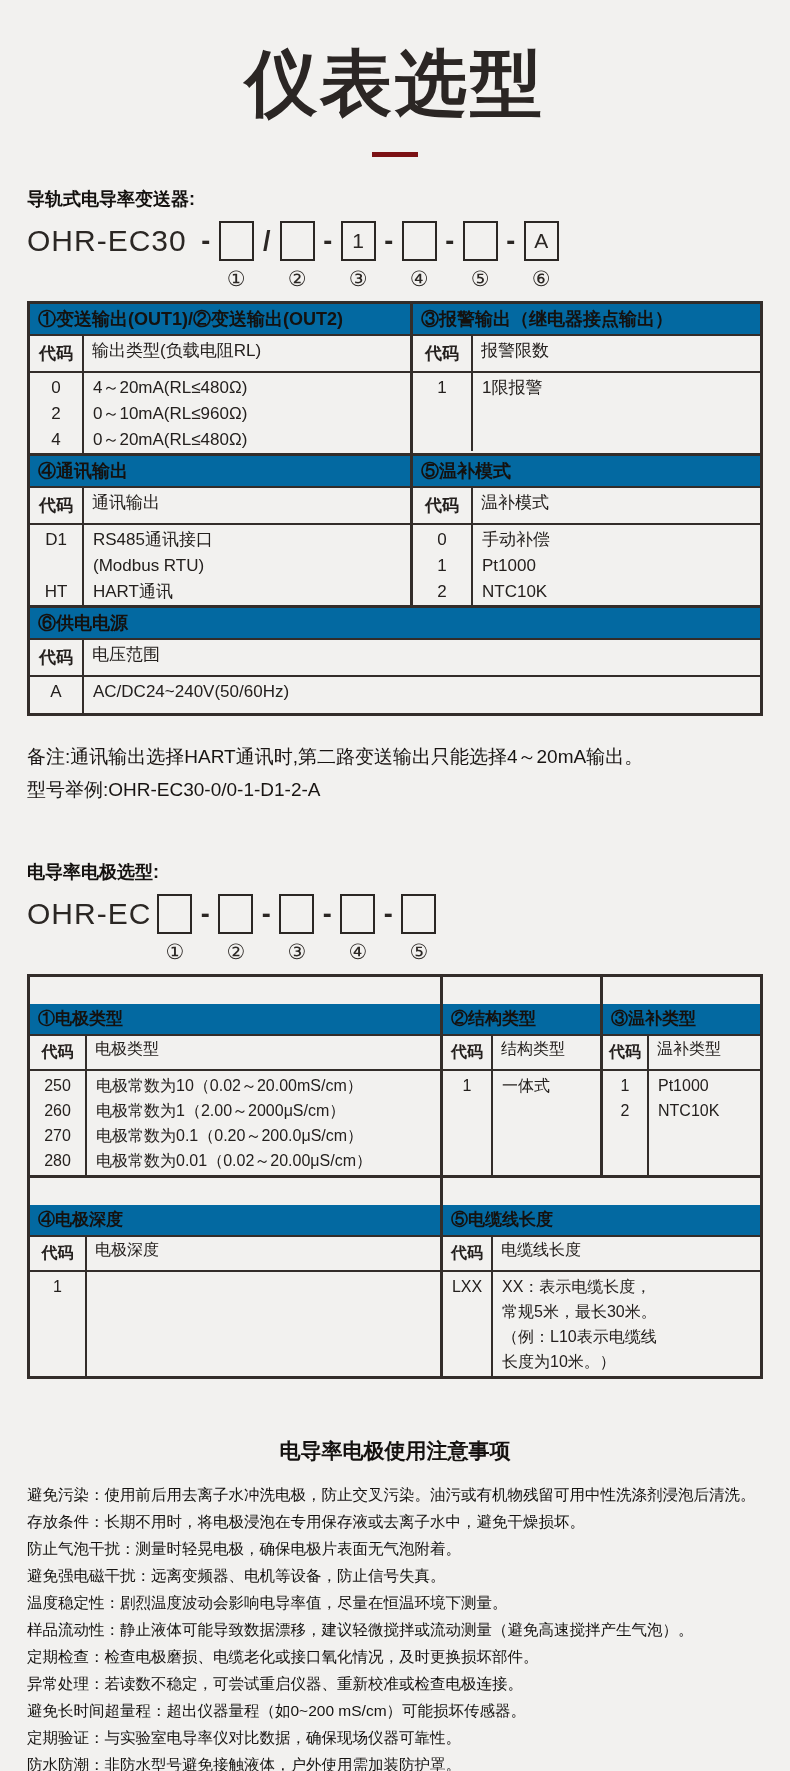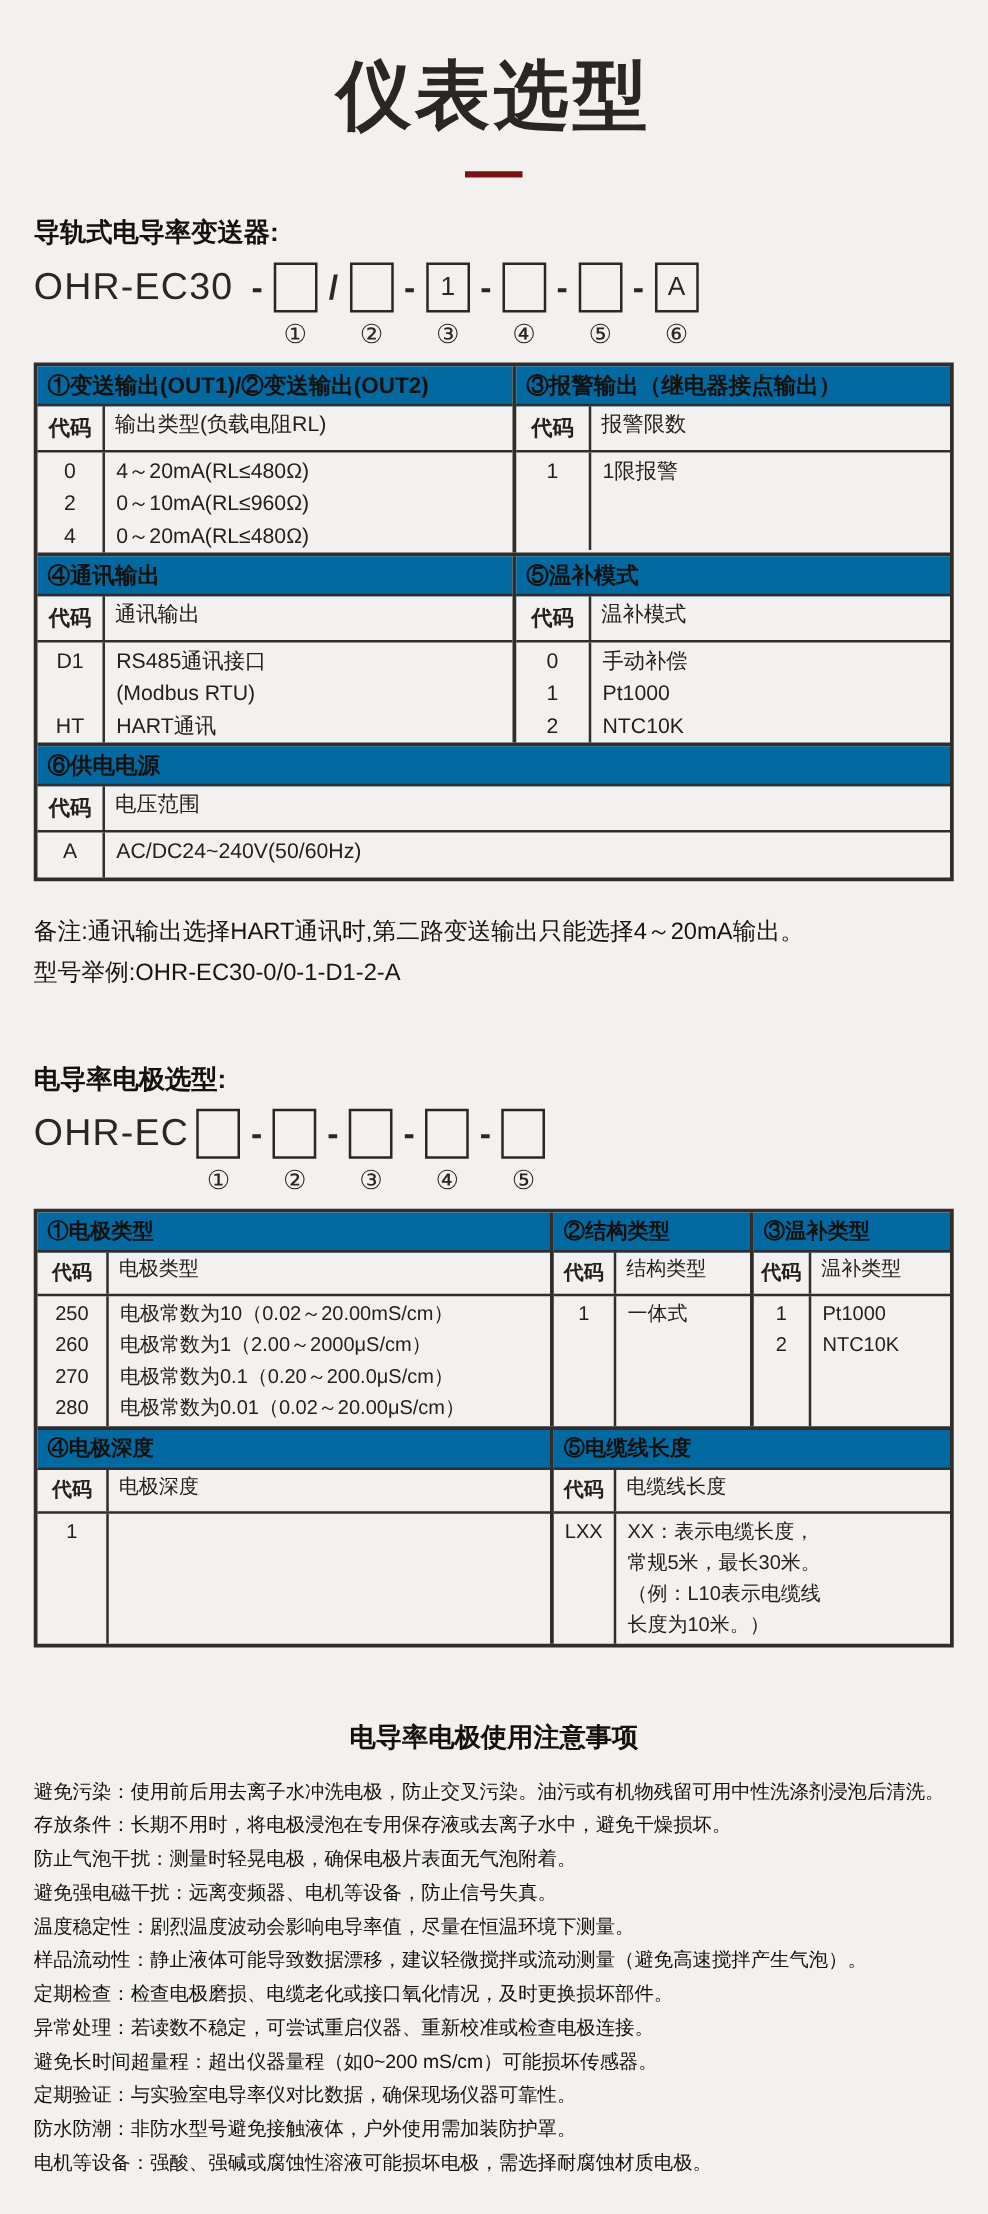--- a/index.html
+++ b/index.html
@@ -4,25 +4,25 @@
 <style>
   html,body{margin:0;padding:0;}
   body{
     width:790px;height:1771px;overflow:hidden;
     background:#f2f1ef;color:#24201e;
     font-family:"Liberation Sans",sans-serif;
     -webkit-font-smoothing:antialiased;
   }
   .page{padding:40px 27px 0 27px;box-sizing:border-box;}
   .main-title{
-    text-align:center;font-size:60px;font-weight:900;color:#2b2624;
+    text-align:center;font-size:72px;font-weight:900;color:#2b2624;
     letter-spacing:3px;line-height:1.22;margin:0;
   }
   .red-rule{width:46px;height:5px;background:#7c1114;margin:24px auto 0 auto;}
-  .sec-heading{font-size:21px;font-weight:bold;color:#14110f;margin:30px 0 10px 0;}
+  .sec-heading{font-size:18px;font-weight:bold;color:#14110f;margin:30px 0 10px 0;}
   .sec-heading.second{margin-top:54px;}
 
   
   .model-row{display:flex;align-items:flex-start;margin:2px 0 12px 0;}
   .model-prefix{
     font-size:30px;font-weight:400;color:#2b2724;line-height:40px;
     letter-spacing:1px;margin-right:6px;white-space:nowrap;
   }
   .sep{font-size:27px;font-weight:700;line-height:40px;width:26px;text-align:center;color:#2b2724;}
   .seg{display:flex;flex-direction:column;align-items:center;}
@@ -49,21 +49,21 @@
     padding:4px 8px;line-height:22px;white-space:nowrap;
   }
   .subhdr{display:grid;grid-template-columns:var(--code,54px) 1fr;border-bottom:2px solid #332d2a;}
   .subhdr .code{border-right:2px solid #332d2a;text-align:center;font-size:17px;padding:6px 1px;white-space:nowrap;font-weight:bold;}
   .subhdr .lbl{font-size:17px;padding:3px 8px;white-space:nowrap;}
   .databox{display:grid;grid-template-columns:var(--code,54px) 1fr;min-height:var(--h,78px);}
   .codecol{border-right:2px solid #332d2a;display:flex;flex-direction:column;align-items:center;padding-top:2px;}
   .valcol{display:flex;flex-direction:column;padding:2px 0 0 9px;}
   .line{height:26px;line-height:26px;font-size:17px;white-space:nowrap;}
   .t2 .line{height:25px;line-height:25px;font-size:16px;}
-  .t2 .sechdr{font-size:17px;}
+  .t2 .sechdr{font-size:17px;margin-top:27px;}
   .t2 .subhdr .code,.t2 .subhdr .lbl{font-size:16px;}
 
   .notes{margin-top:24px;}
   .note-line{font-size:19px;line-height:33px;color:#181412;}
 
   .prec-heading{text-align:center;font-size:21px;font-weight:bold;color:#14110f;margin:58px 0 16px 0;}
   .prec-item{font-size:15.5px;line-height:27px;color:#141210;}
 </style>
 </head>
 <body>

